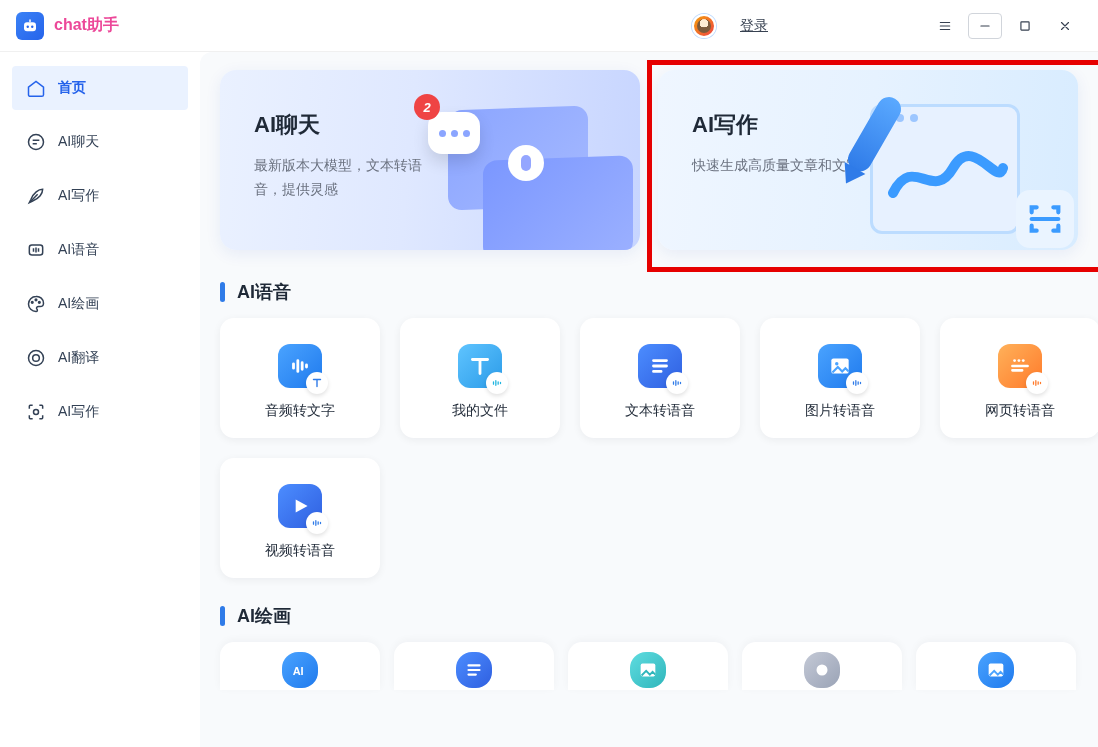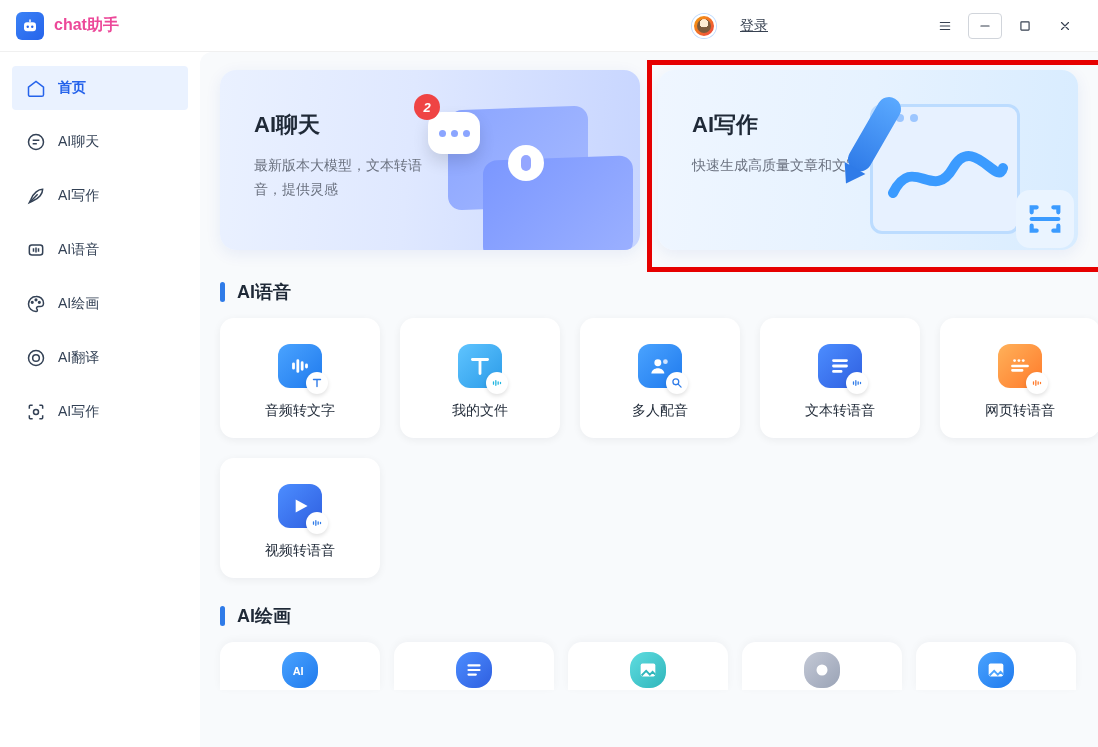--- a/index.html
+++ b/index.html
@@ -274,47 +274,46 @@
             </svg>
           <div class="sub-dot">
               <svg viewBox="0 0 24 24">
                 <path d="M6 10v4M10 8v8M14 10v4M18 11v2" stroke="#1fb5e0" stroke-width="2.2" stroke-linecap="round"></path>
               </svg>
             </div>
         </div>
         <div class="tool-label">我的文件</div>
       </div>
       <div class="tool">
+        <div class="tool-icon grad-blue2">
+          <svg viewBox="0 0 24 24">
+              <path d="M6 7h12M6 12h12M6 17h7" stroke="#fff" stroke-width="2.6" stroke-linecap="round"></path>
+            </svg>
+          <div class="sub-dot">
+              <svg viewBox="0 0 24 24">
+                <path d="M6 10v4M10 8v8M14 10v4M18 11v2" stroke="#2f7be8" stroke-width="2.2" stroke-linecap="round"></path>
+              </svg>
+            </div>
+        </div>
+        <div class="tool-label">文本转语音</div>
+      </div>
+      <div class="tool">
         <div class="tool-icon grad-blue">
           <svg viewBox="0 0 24 24">
-              <circle cx="10" cy="9" r="3.2" fill="#fff"></circle>
-              <path d="M4 19c0-3 3-5 6-5s6 2 6 5" fill="#fff"></path>
-              <circle cx="17" cy="8" r="2.2" fill="#cfe3ff"></circle>
-            </svg>
-          <div class="sub-dot">
-              <svg viewBox="0 0 24 24">
-                <circle cx="10" cy="10" r="5" stroke="#2f7be8" stroke-width="2.2" fill="none"></circle>
-                <path d="M14 14l5 5" stroke="#2f7be8" stroke-width="2.2" stroke-linecap="round"></path>
-              </svg>
-            </div>
-        </div>
-        <div class="tool-label">多人配音</div>
-      </div>
-      <div class="tool">
-        <div class="tool-icon grad-blue2">
-          <svg viewBox="0 0 24 24">
-              <path d="M6 7h12M6 12h12M6 17h7" stroke="#fff" stroke-width="2.6" stroke-linecap="round"></path>
+              <rect x="4" y="5" width="16" height="14" rx="2" fill="#fff"></rect>
+              <circle cx="9" cy="10" r="1.6" fill="#4aa3ff"></circle>
+              <path d="M5 18l5-5 4 4 3-3 3 3" stroke="#4aa3ff" stroke-width="2" fill="none"></path>
             </svg>
           <div class="sub-dot">
               <svg viewBox="0 0 24 24">
                 <path d="M6 10v4M10 8v8M14 10v4M18 11v2" stroke="#2f7be8" stroke-width="2.2" stroke-linecap="round"></path>
               </svg>
             </div>
         </div>
-        <div class="tool-label">文本转语音</div>
+        <div class="tool-label">图片转语音</div>
       </div>
       <div class="tool">
         <div class="tool-icon grad-orange">
           <svg viewBox="0 0 24 24">
               <circle cx="7" cy="7" r="1.3" fill="#fff"></circle>
               <circle cx="11" cy="7" r="1.3" fill="#fff"></circle>
               <circle cx="15" cy="7" r="1.3" fill="#fff"></circle>
               <path d="M5 12h14M5 16h9" stroke="#fff" stroke-width="2.4" stroke-linecap="round"></path>
             </svg>
           <div class="sub-dot">

